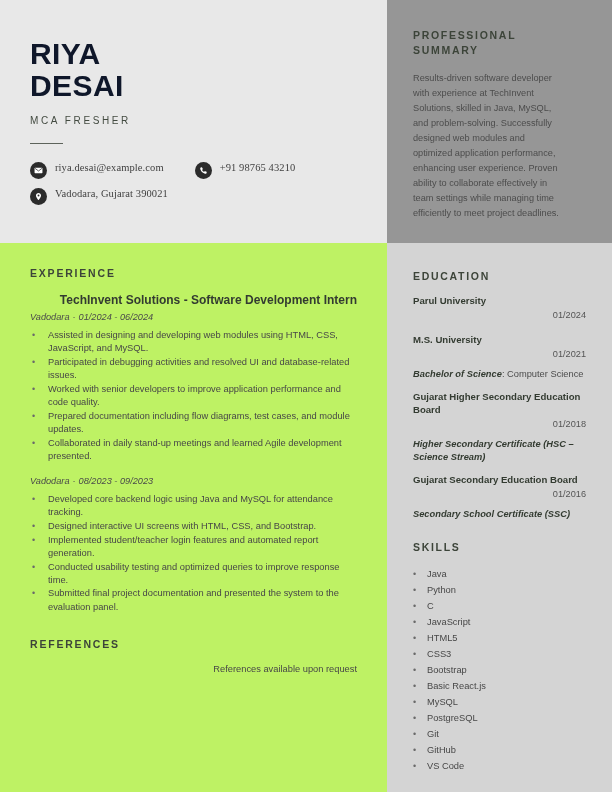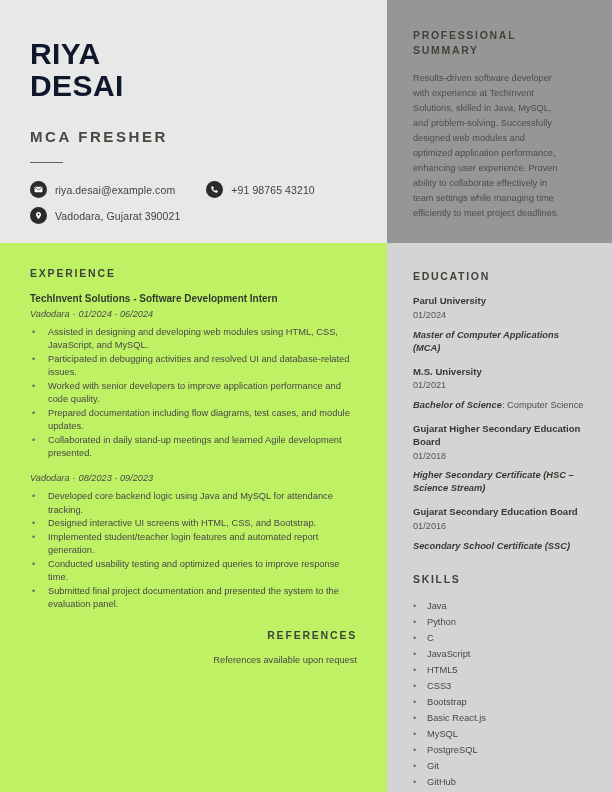--- a/index.html
+++ b/index.html
@@ -43,44 +43,45 @@
   }
   .name {
     font-size:30px;
     font-weight:bold;
     line-height:1.08;
     letter-spacing:0.4px;
     color:#0f172a;
   }
   .name-line { display:block; }
   .subtitle {
-    margin-top:25px;
-    font-size:15px;
+    margin-top:12px;
+    font-size:10px;
     letter-spacing:2.6px;
     color:#434b41;
-    font-weight:700;
+    font-weight:400;
   }
   .rule {
     margin-top:17px;
     width:33px; height:1.6px;
     background:#5d635b;
   }
 
   .contacts {
     margin-top:18px;
     position:relative;
   }
   .contact-row {
     display:flex;
     align-items:center;
     margin-bottom:9px;
   }
   .contact-item {
     display:flex;
-    align-items:center;
+    align-items:flex-start;
+    font-family:Liberation Serif, serif;
   }
   .contact-item.second { margin-left:31px; }
   .cicon {
     width:17px; height:17px;
     border-radius:50%;
     background:#2b2b2b;
     display:flex;
     align-items:center;
     justify-content:center;
     flex:0 0 auto;
@@ -124,20 +125,21 @@
     font-size:9.6px;
     font-weight:bold;
     color:#333b31;
     line-height:1.34;
   }
   .edu-date {
     font-size:9.2px;
     color:#555555;
     line-height:1.5;
     margin-top:1px;
+    text-align:right;
   }
   .edu-degree {
     margin-top:6px;
     font-size:9.3px;
     font-style:italic;
     font-weight:bold;
     color:#333b31;
     line-height:1.38;
   }
   .edu-degree .plain {
@@ -169,24 +171,25 @@
   }
   .sec-heading {
     font-size:10.5px;
     font-weight:bold;
     letter-spacing:1.8px;
     color:#3c4439;
     margin-bottom:13px;
   }
   .job { margin-bottom:11px; }
   .job-title {
-    font-size:10px;
+    font-size:12px;
     font-weight:bold;
     color:#333b31;
     line-height:1.4;
+    text-align:right;
   }
   .job-meta {
     font-size:9.2px;
     font-style:italic;
     color:#4a4a4a;
     line-height:1.55;
     margin-top:1px;
   }
   .job-meta .sep { padding:0 3px; }
   .bullets { margin-top:5px; }
@@ -201,21 +204,21 @@
     color:#6a6a6a;
     line-height:1.42;
     padding-left:2px;
   }
   .bullet-text {
     font-size:9.3px;
     color:#474747;
     line-height:1.42;
     flex:1;
   }
-  .refs-heading { margin-top:18px;text-align:right; }
+  .refs-heading { margin-top:24px; }
   .refs-text {
     font-size:9.3px;
     color:#474747;
     line-height:1.5;
     text-align:right;
   }
 </style>
 </head>
 <body>
 
@@ -279,21 +282,20 @@
     <div class="summary-text">Results-driven software developer with experience at TechInvent Solutions, skilled in Java, MySQL, and problem-solving. Successfully designed web modules and optimized application performance, enhancing user experience. Proven ability to collaborate effectively in team settings while managing time efficiently to meet project deadlines.</div>
   </div>
 
   <div class="side-lower">
     <div class="side-heading">EDUCATION</div>
     <div style="height:11px"></div>
     <div id="edu-list">
         <div class="edu-entry">
           <div class="edu-school">Parul University</div>
           <div class="edu-date">01/2024</div>
-          <div class="edu-degree"><span>Master of Computer Applications (MCA)</span></div>
         </div>
         <div class="edu-entry">
           <div class="edu-school">M.S. University</div>
           <div class="edu-date">01/2021</div>
           <div class="edu-degree"><span>Bachelor of Science</span><span class="plain">: Computer Science</span></div>
         </div>
         <div class="edu-entry">
           <div class="edu-school">Gujarat Higher Secondary Education Board</div>
           <div class="edu-date">01/2018</div>
           <div class="edu-degree"><span>Higher Secondary Certificate (HSC – Science Stream)</span></div>

